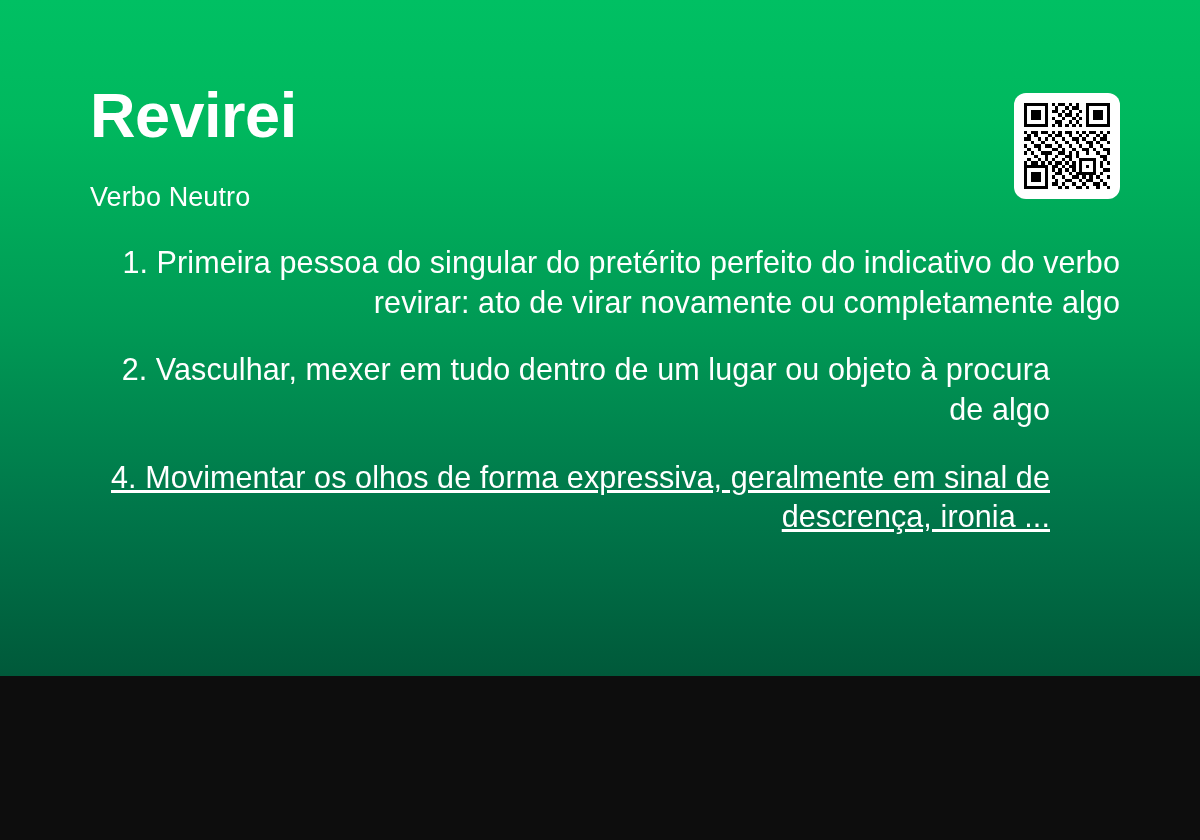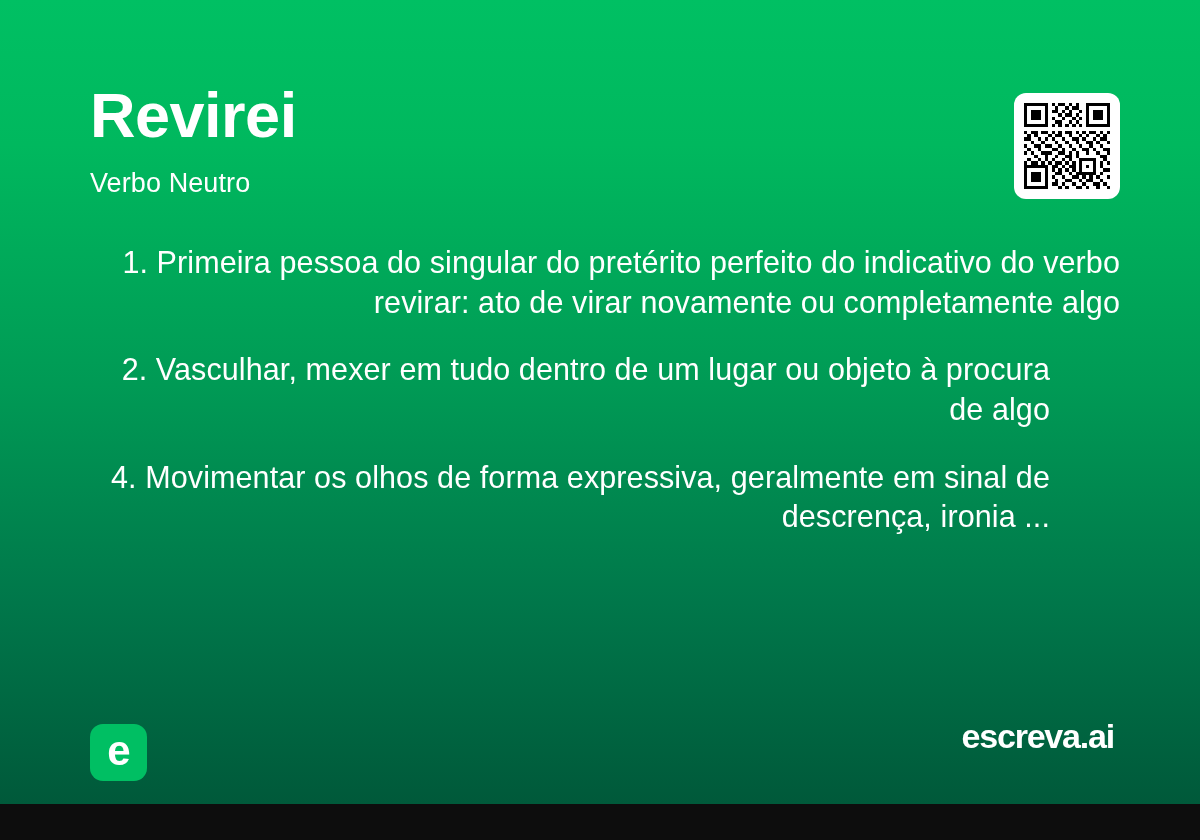--- a/index.html
+++ b/index.html
@@ -5,21 +5,21 @@
 <style>
   html, body {
     margin: 0;
     padding: 0;
     background: #0d0d0d;
   }
 
   .card {
     position: relative;
     width: 1200px;
-    height: 804px;
+    height: 676px;
     overflow: hidden;
     background: linear-gradient(180deg,
                 #00c063 0%,
                 #00b85e 18%,
                 #009a55 48%,
                 #00774a 75%,
                 #00593a 100%);
     font-family: "Liberation Sans", "DejaVu Sans", sans-serif;
     -webkit-font-smoothing: antialiased;
   }
@@ -41,21 +41,21 @@
     letter-spacing: -0.5px;
     margin: 0;
   }
 
   .word-class {
     display: block;
     color: #ffffff;
     font-size: 27px;
     font-weight: 500;
     line-height: 1.0;
-    margin-top: 23px;
+    margin-top: 37px;
     letter-spacing: 0.1px;
   }
 
   
   .qr-wrap {
     position: absolute;
     right: 80px;
     top: 93px;
     width: 106px;
     height: 106px;
@@ -85,21 +85,21 @@
   .definition {
     color: #ffffff;
     font-size: 30.5px;
     font-weight: 400;
     line-height: 1.30;
     letter-spacing: 0.1px;
     margin: 0 0 28px 0;
     text-align: right;
   }
 
-  .definition:last-child { margin-bottom: 0; }
+  .definition:last-child { margin-bottom: 0; text-decoration: underline; }
 
   .def-2 { max-width: 960px; }
   .def-4 { max-width: 960px; }
 
   
   .logo-mark {
     position: absolute;
     left: 90px;
     top: 724px;
     width: 57px;

